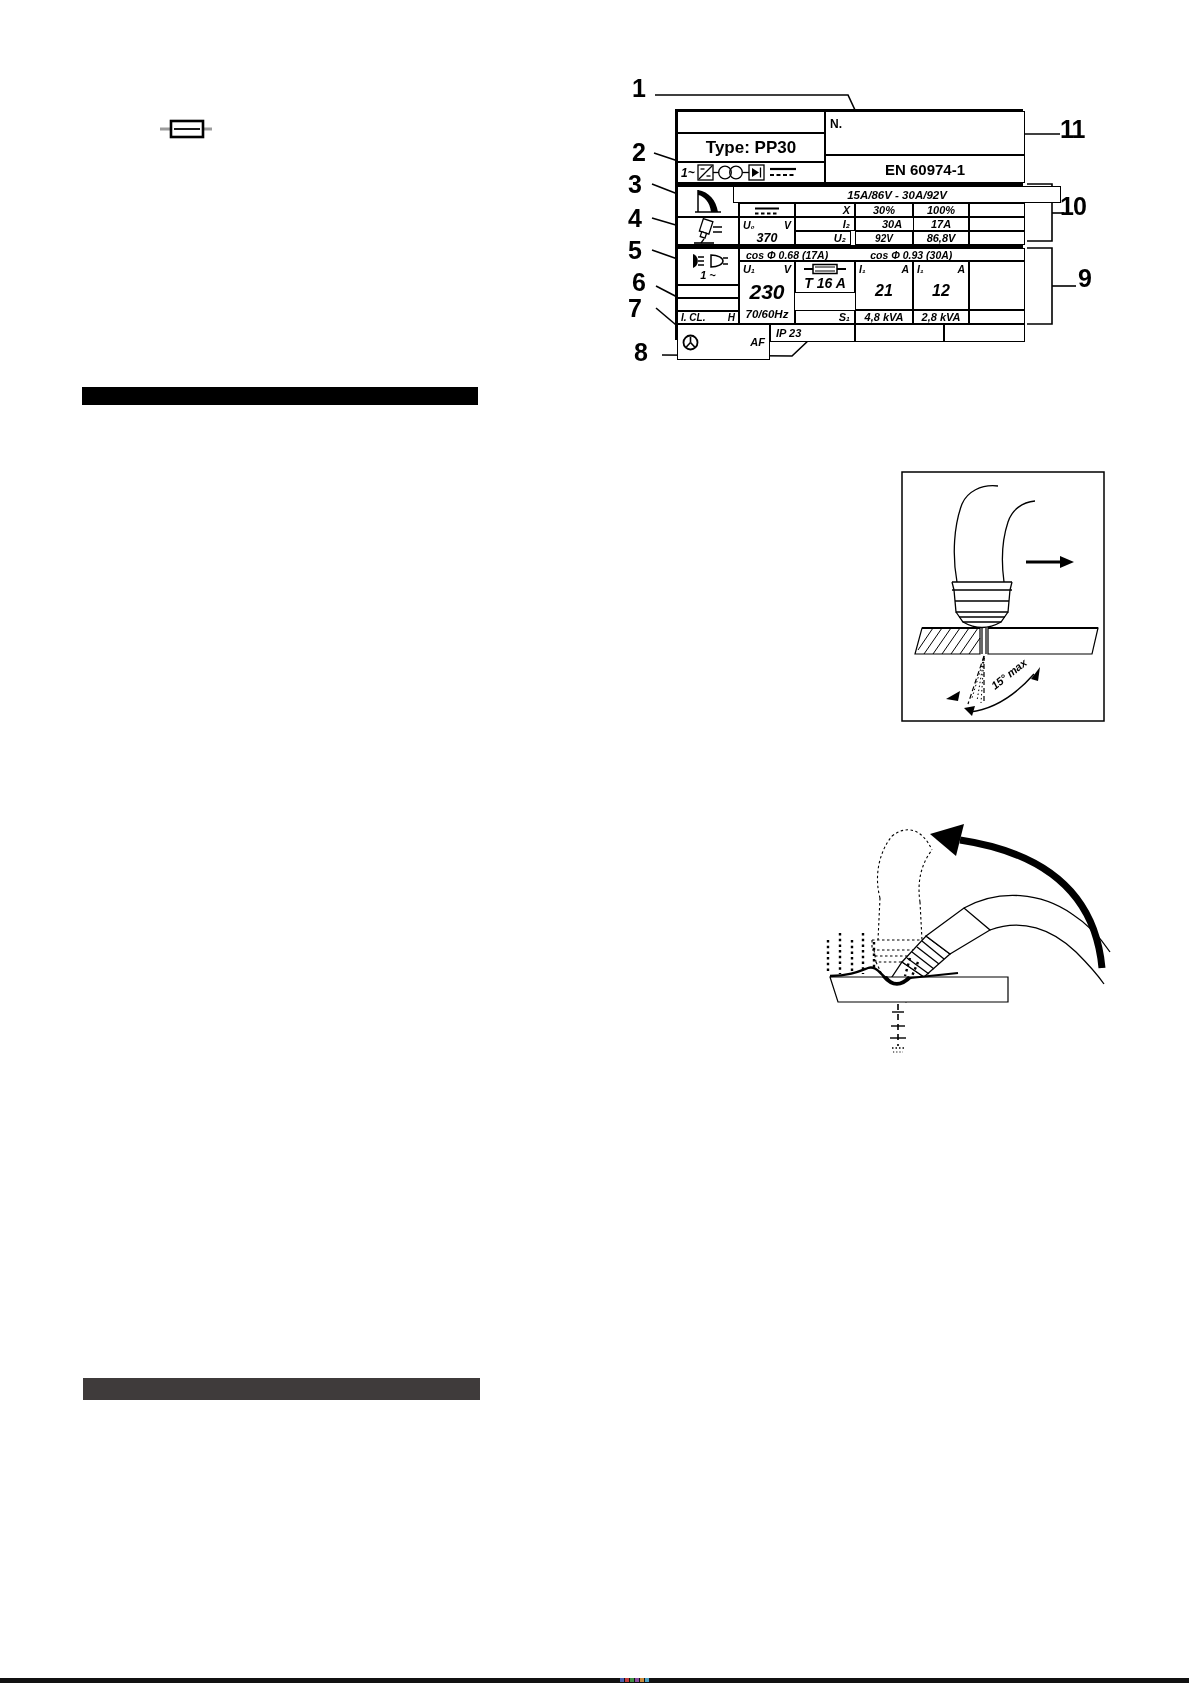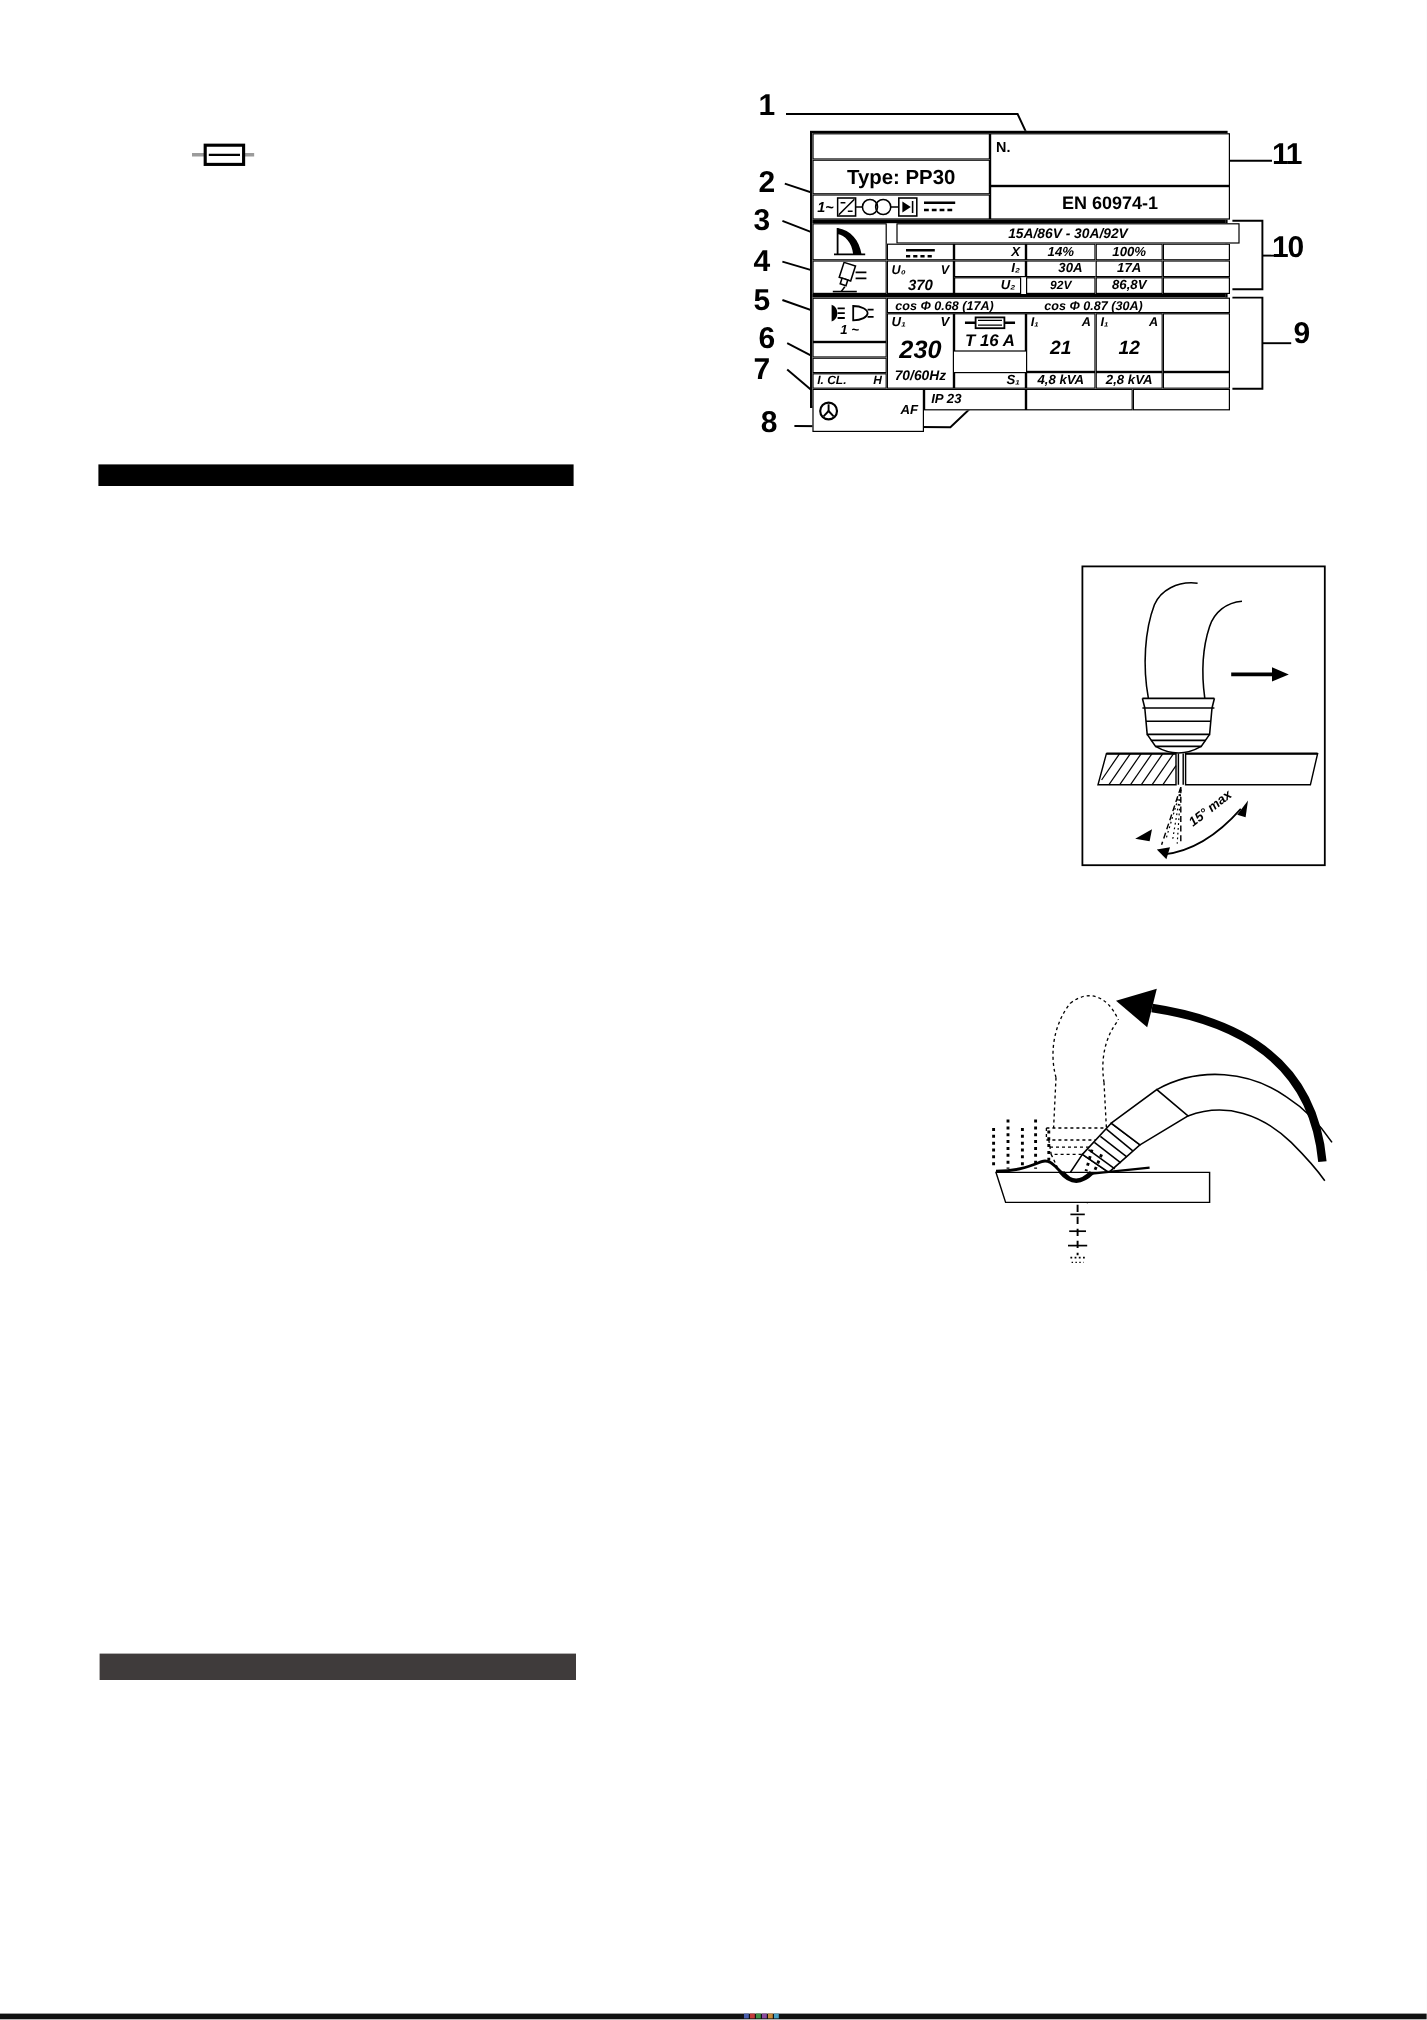--- a/index.html
+++ b/index.html
@@ -125,39 +125,39 @@
               <rect x="10" y="2" width="10" height="13"></rect>
               <rect x="12.5" y="15" width="5" height="5"></rect>
             </g>
           </g>
           <line x1="23" y1="9" x2="32" y2="9" stroke="#000" stroke-width="1.5"></line>
           <line x1="23" y1="14" x2="32" y2="14" stroke="#000" stroke-width="1.5"></line>
           <line x1="14" y1="21" x2="11" y2="25" stroke="#000" stroke-width="1.3"></line>
           <line x1="4" y1="25" x2="24" y2="25" stroke="#000" stroke-width="1.6"></line>
         </svg>
       </div>
-      <div class="cell center" style="left:70px;top:75px;width:286px;height:17px">
+      <div class="cell center" style="left:56px;top:75px;width:328px;height:17px">
         <span class="bi" style="font-size:11.5px">15A/86V - 30A/92V</span>
       </div>
       <div class="cell center" style="left:62px;top:92px;width:56px;height:14px">
         <svg width="30" height="11" viewBox="0 0 30 11">
           <line x1="3" y1="3.5" x2="27" y2="3.5" stroke="#000" stroke-width="2"></line>
           <line x1="3" y1="8.5" x2="27" y2="8.5" stroke="#000" stroke-width="2" stroke-dasharray="3.5,2.5"></line>
         </svg>
       </div>
       <div class="cell" style="left:62px;top:106px;width:56px;height:28px">
         <div class="hdr">
           <span>U₀</span>
           <span>V</span>
         </div>
         <div class="center bi" style="font-size:12.5px">370</div>
       </div>
 
       <div class="cell bi" style="left:118px;top:92px;width:60px;height:14px;text-align:right;padding-right:4px;font-size:11px">X</div>
-      <div class="cell center bi" style="left:178px;top:92px;width:58px;height:14px;font-size:11px">14%</div>
+      <div class="cell center bi" style="left:178px;top:92px;width:58px;height:14px;font-size:11px">30%</div>
       <div class="cell center bi" style="left:236px;top:92px;width:56px;height:14px;font-size:11px">100%</div>
       <div class="cell" style="left:292px;top:92px;width:56px;height:14px"></div>
 
       <div class="cell bi" style="left:118px;top:106px;width:60px;height:14px;text-align:right;padding-right:4px;font-size:11px">I₂</div>
       <div class="cell center bi" style="left:178px;top:106px;width:74px;height:14px;font-size:11px">30A</div>
       <div class="cell center bi" style="left:236px;top:106px;width:56px;height:14px;font-size:11px">17A</div>
       <div class="cell" style="left:292px;top:106px;width:56px;height:14px"></div>
 
       <div class="cell bi" style="left:118px;top:120px;width:56px;height:14px;text-align:right;padding-right:4px;font-size:11px">U₂</div>
       <div class="cell center bi" style="left:178px;top:120px;width:58px;height:14px;font-size:10px">92V</div>
@@ -182,21 +182,21 @@
       </div>
       <div class="cell" style="left:0;top:174px;width:62px;height:13px"></div>
       <div class="cell" style="left:0;top:187px;width:62px;height:13px"></div>
       <div class="cell" style="left:0;top:200px;width:62px;height:13px;display:flex;justify-content:space-between;align-items:center;padding:0 3px">
         <span class="bi" style="font-size:10px">I. CL.</span>
         <span class="bi" style="font-size:10px">H</span>
       </div>
 
       <div class="cell" style="left:62px;top:137px;width:286px;height:13px;display:flex;align-items:center">
         <span class="bi" style="font-size:10.5px;margin-left:6px">cos Φ 0.68 (17A)</span>
-        <span class="bi" style="font-size:10.5px;margin-left:42px">cos Φ 0.87 (30A)</span>
+        <span class="bi" style="font-size:10.5px;margin-left:42px">cos Φ 0.93 (30A)</span>
       </div>
 
       <div class="cell" style="left:62px;top:150px;width:56px;height:63px;display:flex;flex-direction:column">
         <div class="hdr" style="font-size:11px">
           <span>U₁</span>
           <span>V</span>
         </div>
         <div class="center bi" style="font-size:21px;flex:1">230</div>
         <div class="center bi" style="font-size:11.5px;padding-bottom:3px">70/60Hz</div>
       </div>

